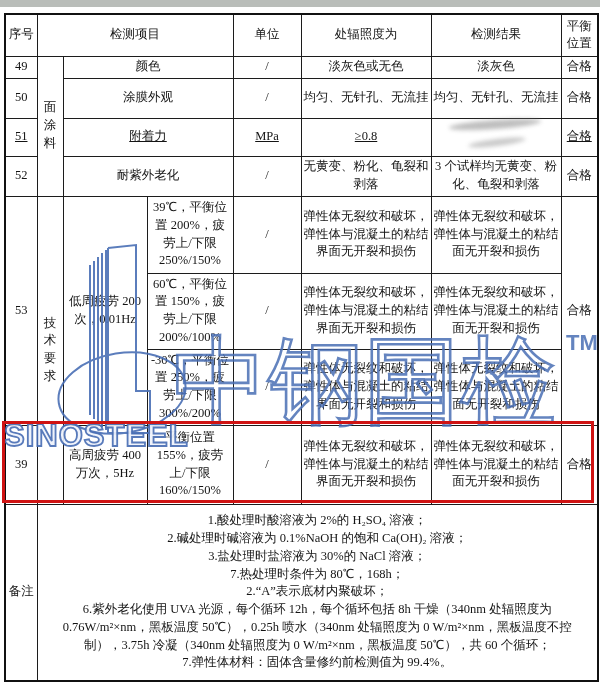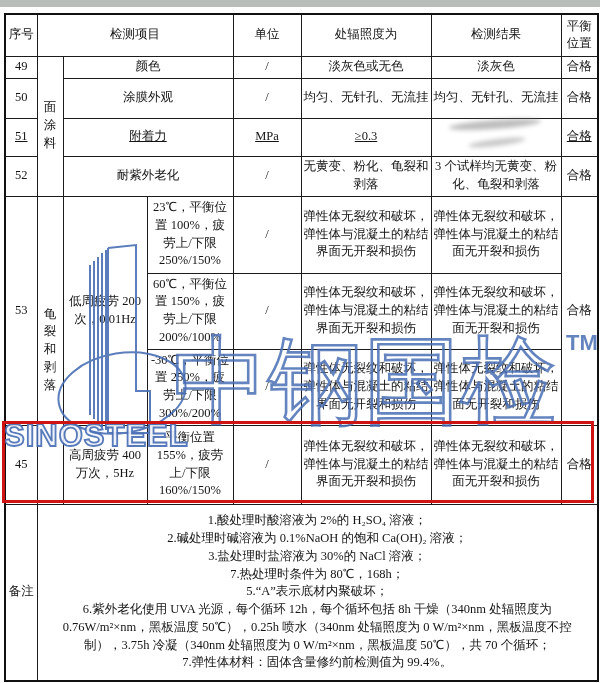--- a/index.html
+++ b/index.html
@@ -72,76 +72,76 @@
       <td>/</td>
       <td>均匀、无针孔、无流挂</td>
       <td>均匀、无针孔、无流挂</td>
       <td>合格</td>
     </tr>
 
     <tr class="r51">
       <td>51</td>
       <td colspan="2">附着力</td>
       <td>MPa</td>
-      <td>≥0.3</td>
+      <td>≥0.8</td>
       <td></td>
       <td>合格</td>
     </tr>
 
     <tr class="r52">
       <td>52</td>
       <td colspan="2">耐紫外老化</td>
       <td>/</td>
       <td>无黄变、粉化、龟裂和剥落</td>
       <td>3 个试样均无黄变、粉化、龟裂和剥落</td>
       <td>合格</td>
     </tr>
 
     <tr class="r53a">
       <td rowspan="3">53</td>
-      <td rowspan="4" class="vtext">龟裂和剥落</td>
+      <td rowspan="4" class="vtext">技术要求</td>
       <td rowspan="3">低周疲劳 200 次，0.01Hz</td>
-      <td>23℃，平衡位置 100%，疲劳上/下限 250%/150%</td>
+      <td>39℃，平衡位置 200%，疲劳上/下限 250%/150%</td>
       <td>/</td>
       <td>弹性体无裂纹和破坏，弹性体与混凝土的粘结界面无开裂和损伤</td>
       <td>弹性体无裂纹和破坏，弹性体与混凝土的粘结面无开裂和损伤</td>
       <td rowspan="3">合格</td>
     </tr>
     <tr class="r53b">
       <td>60℃，平衡位置 150%，疲劳上/下限 200%/100%</td>
       <td>/</td>
       <td>弹性体无裂纹和破坏，弹性体与混凝土的粘结界面无开裂和损伤</td>
       <td>弹性体无裂纹和破坏，弹性体与混凝土的粘结面无开裂和损伤</td>
     </tr>
     <tr class="r53c">
       <td>-30℃，平衡位置 250%，疲劳上/下限 300%/200%</td>
       <td>/</td>
       <td>弹性体无裂纹和破坏，弹性体与混凝土的粘结界面无开裂和损伤</td>
       <td>弹性体无裂纹和破坏，弹性体与混凝土的粘结面无开裂和损伤</td>
     </tr>
 
     <tr class="r54">
-      <td>45</td>
+      <td>39</td>
       <td>高周疲劳 400 万次，5Hz</td>
       <td>平衡位置 155%，疲劳上/下限 160%/150%</td>
       <td>/</td>
       <td>弹性体无裂纹和破坏，弹性体与混凝土的粘结界面无开裂和损伤</td>
       <td>弹性体无裂纹和破坏，弹性体与混凝土的粘结面无开裂和损伤</td>
       <td>合格</td>
     </tr>
 
     <tr class="rem">
       <td>备注</td>
       <td colspan="7" class="lefttext notes">
         <div>1.酸处理时酸溶液为 2%的 H₂SO₄ 溶液；</div>
         <div>2.碱处理时碱溶液为 0.1%NaOH 的饱和 Ca(OH)₂ 溶液；</div>
         <div>3.盐处理时盐溶液为 30%的 NaCl 溶液；</div>
         <div>7.热处理时条件为 80℃，168h；</div>
-        <div>5.“A”表示底材内聚破坏；</div>
-        <div>6.紫外老化使用 UVA 光源，每个循环 12h，每个循环包括 8h 干燥（340nm 处辐照度为 0.76W/m²×nm，黑板温度 50℃），0.25h 喷水（340nm 处辐照度为 0 W/m²×nm，黑板温度不控制），3.75h 冷凝（340nm 处辐照度为 0 W/m²×nm，黑板温度 50℃），共 70 个循环；</div>
+        <div>2.“A”表示底材内聚破坏；</div>
+        <div>6.紫外老化使用 UVA 光源，每个循环 12h，每个循环包括 8h 干燥（340nm 处辐照度为 0.76W/m²×nm，黑板温度 50℃），0.25h 喷水（340nm 处辐照度为 0 W/m²×nm，黑板温度不控制），3.75h 冷凝（340nm 处辐照度为 0 W/m²×nm，黑板温度 50℃），共 60 个循环；</div>
         <div>7.弹性体材料：固体含量修约前检测值为 99.4%。</div>
       </td>
     </tr>
   </tbody>
     </table>
 
   <div class="smudge" id="smudge1"></div>
   <div class="smudge" id="smudge2"></div>
 
   <svg id="logo-svg" width="170" height="200" viewBox="0 0 170 200">

